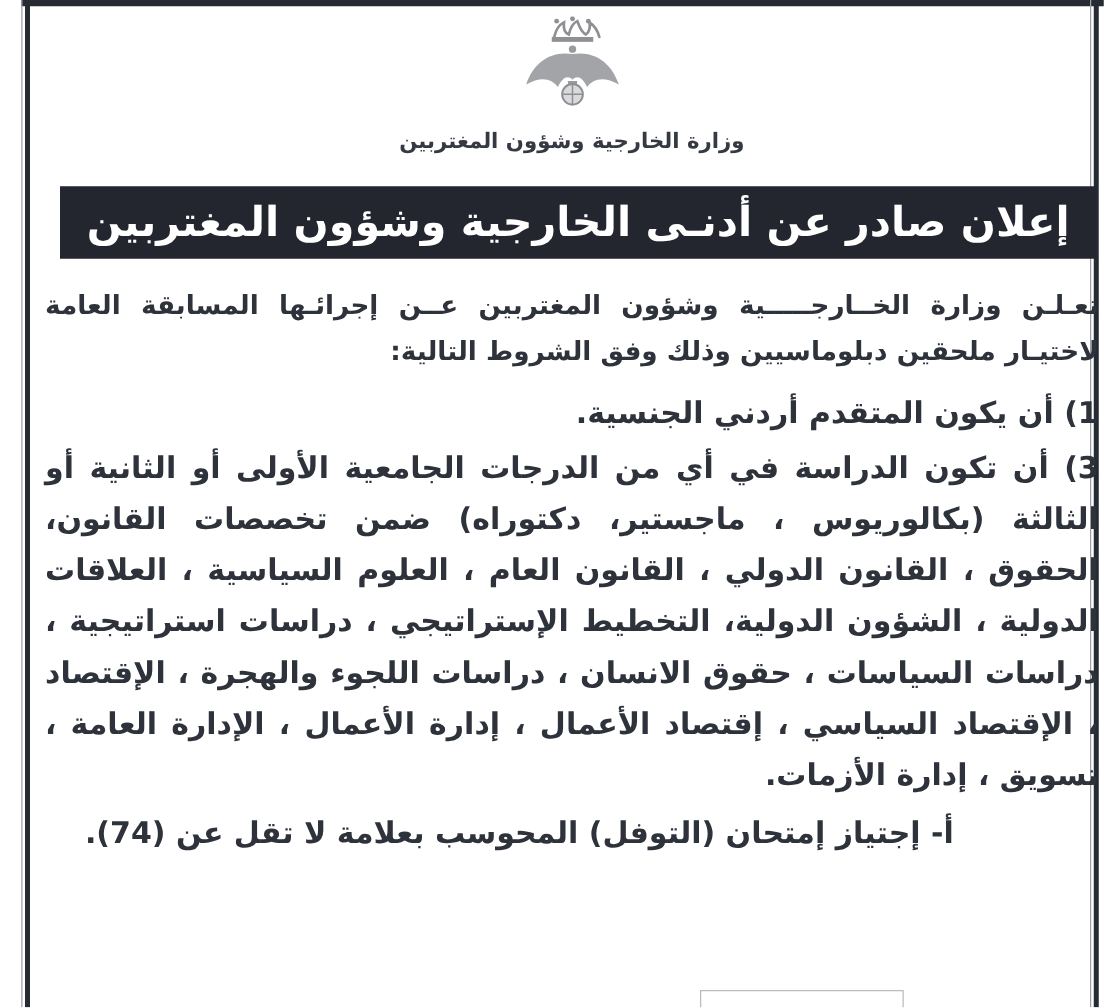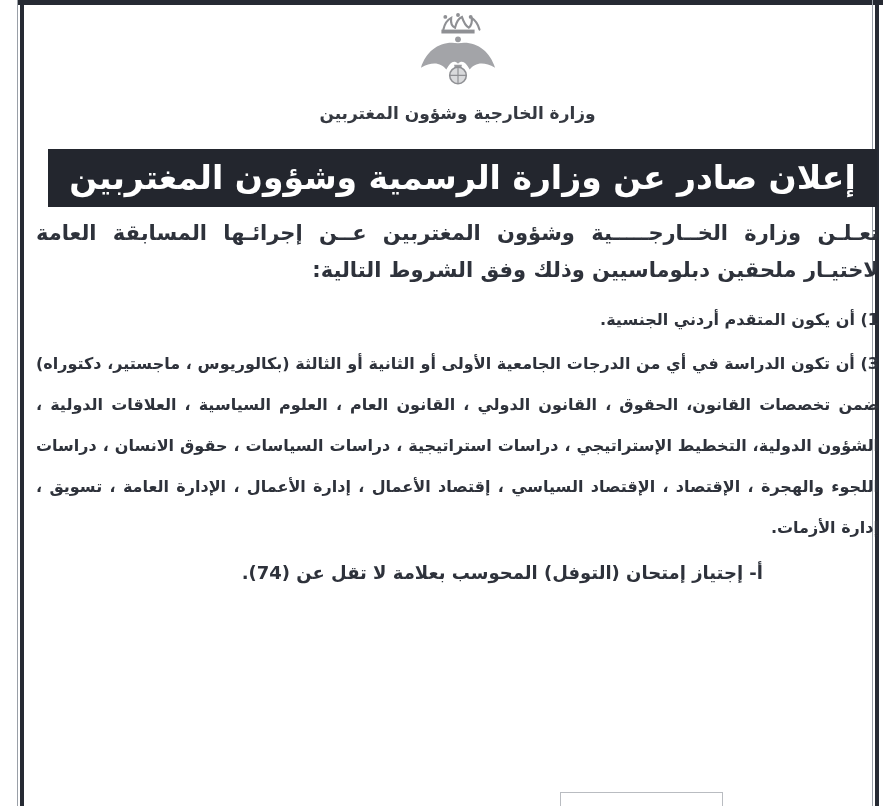--- a/index.html
+++ b/index.html
@@ -46,39 +46,39 @@
     color: #ffffff;
     font-size: 33px;
     font-weight: bold;
     text-align: center;
     line-height: 58px;
     white-space: nowrap;
     overflow: hidden;
   }
 
   .intro {
-    margin: 8px 2px 0 2px;
+    margin: 19px 2px 0 2px;
     font-size: 21px;
     font-weight: bold;
     line-height: 37px;
     text-align: justify;
   }
 
   .conditions { margin-top: 10px; }
   .condition-item {
     margin: 0 2px 3px 2px;
-    font-size: 16px;
+    font-size: 24px;
     font-weight: bold;
     line-height: 41px;
     text-align: justify;
   }
   .subitems { margin-top: 2px; }
   .condition-subitem {
     margin: 0 118px 0 2px;
-    font-size: 18px;
+    font-size: 24px;
     font-weight: bold;
     line-height: 44px;
     text-align: right;
   }
 
   .peek-box {
     position: absolute;
     left: 560px; top: 792px;
     width: 163px; height: 28px;
     background: #ffffff;
@@ -115,21 +115,21 @@
         <path d="M46 53 L50 72 L54 53 Z" fill="#9a9b9f"></path>
 
         <circle cx="50" cy="64" r="8.5" fill="#d9dadc" stroke="#8f9094" stroke-width="1.6"></circle>
         <path d="M41.5 64 h17 M50 55.5 v17" stroke="#8f9094" stroke-width="1.2" fill="none"></path>
       </svg>
     </div>
 
     <div class="ministry-name">وزارة الخارجية وشؤون المغتربين</div>
 
     <div class="banner">
-      <span>إعلان صادر عن وزارة الرسمية وشؤون المغتربين</span>
+      <span>إعلان صادر عن أدنـى الخارجية وشؤون المغتربين</span>
     </div>
 
     <p class="intro">تعـلـن وزارة الخــارجـــــية وشؤون المغتربين عــن إجرائـها المسابقة العامة لاختيـار ملحقين دبلوماسيين وذلك وفق الشروط التالية:</p>
 
     <div class="conditions">
       <p class="condition-item">1) أن يكون المتقدم أردني الجنسية.</p>
       <p class="condition-item">3) أن تكون الدراسة في أي من الدرجات الجامعية الأولى أو الثانية أو الثالثة (بكالوريوس ، ماجستير، دكتوراه) ضمن تخصصات القانون، الحقوق ، القانون الدولي ، القانون العام ، العلوم السياسية ، العلاقات الدولية ، الشؤون الدولية، التخطيط الإستراتيجي ، دراسات استراتيجية ، دراسات السياسات ، حقوق الانسان ، دراسات اللجوء والهجرة ، الإقتصاد ، الإقتصاد السياسي ، إقتصاد الأعمال ، إدارة الأعمال ، الإدارة العامة ، تسويق ، إدارة الأزمات.</p>
 
       <div class="subitems">
         <p class="condition-subitem">أ-  إجتياز إمتحان (التوفل) المحوسب بعلامة لا تقل عن (74).</p>

